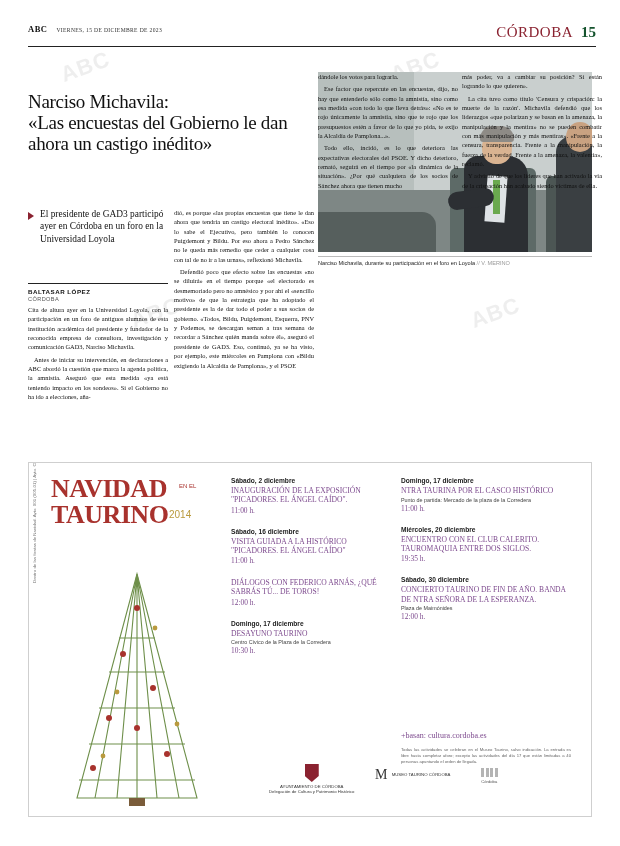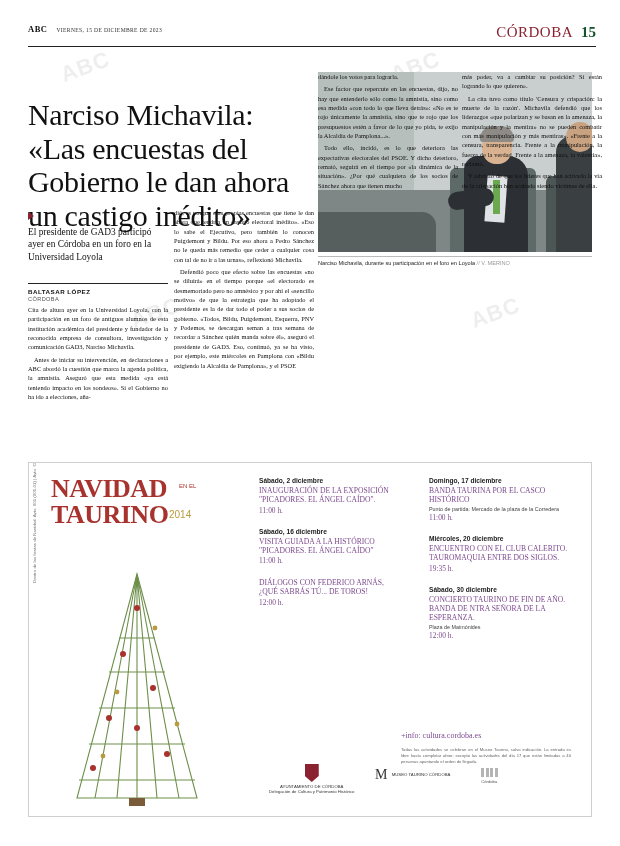--- a/index.html
+++ b/index.html
@@ -53,21 +53,21 @@
   }
   .rule-top {
     position: absolute; left: 28px; right: 24px; top: 46px;
     border-top: 0.8px solid #222;
   }
 
   
   .headline {
     position: absolute; left: 28px; top: 78px; width: 282px;
     font-family: "Liberation Serif", serif;
-    font-size: 30px; line-height: 1.12; font-weight: normal;
+    font-size: 19px; line-height: 1.12; font-weight: normal;
     letter-spacing: -0.3px;
   }
   .headline .l1 { display:block; }
   .headline .l2 { display:block; }
 
   
   .photo {
     position: absolute; left: 318px; top: 72px; width: 274px; height: 180px;
     background: linear-gradient(160deg,#cfd3d2 0%,#b9bfbe 40%,#8e9694 100%);
     overflow: hidden;
@@ -123,21 +123,21 @@
     position: absolute; left: 318px; top: 256px; width: 274px;
     font-family: "Liberation Sans", sans-serif;
     font-size: 5.6px; line-height: 1.4; color: #222;
     border-top: 0.6px solid #bbb; padding-top: 2.5px;
   }
   .photo-caption .credit { color:#999; }
 
   
   .lead {
     position: absolute; left: 28px; top: 208px; width: 140px;
-    display: flex; gap: 6px; flex-direction: column;
+    display: flex; gap: 6px;
   }
   .lead-tri {
     width: 0; height: 0; margin-top: 4px;
     border-left: 6px solid #8a2230;
     border-top: 4px solid transparent;
     border-bottom: 4px solid transparent;
     flex: 0 0 auto;
   }
   .lead-text {
     font-family: "Liberation Serif", serif;
@@ -214,21 +214,21 @@
     position: absolute; left: 28px; top: 105px; width: 160px; height: 240px;
   }
   .tree svg { display:block; }
 
   .ad-col {
     position: absolute; top: 14px;
     font-family: "Liberation Sans", sans-serif;
   }
   #ad-col-1 { left: 202px; width: 158px; }
   #ad-col-2 { left: 372px; width: 170px; }
-  .ev { margin-bottom: 13px; margin-left: 28px; }
+  .ev { margin-bottom: 13px; }
   .ev .date {
     font-family: "Liberation Sans", sans-serif;
     font-size: 6.6px; font-weight: bold; color: #1b1b1b; margin-bottom: 2px;
   }
   .ev .title {
     font-family: "Liberation Serif", serif;
     font-size: 7.6px; line-height: 1.22; color: #7d4a8e;
   }
   .ev .place {
     font-family: "Liberation Sans", sans-serif;
@@ -405,43 +405,49 @@
       </div>
       <div class="ev">
         <div class="date">Sábado, 16 diciembre</div>
         <div class="title">VISITA GUIADA A LA HISTÓRICO "PICADORES. EL ÁNGEL CAÍDO"</div>
         <div class="time">11:00 h.</div>
       </div>
       <div class="ev">
         <div class="title">DIÁLOGOS CON FEDERICO ARNÁS, ¿QUÉ SABRÁS TÚ... DE TOROS!</div>
         <div class="time">12:00 h.</div>
       </div>
+      <div class="ev">
+        <div class="date">Domingo, 17 diciembre</div>
+        <div class="title">DESAYUNO TAURINO</div>
+        <div class="place">Centro Cívico de la Plaza de la Corredera</div>
+        <div class="time">10:30 h.</div>
+      </div>
     </div>
 
     <div class="ad-col" id="ad-col-2">
       <div class="ev">
         <div class="date">Domingo, 17 diciembre</div>
-        <div class="title">BANDA TAURINA POR EL CASCO HISTÓRICO</div>
+        <div class="title">NTRA TAURINA POR EL CASCO HISTÓRICO</div>
         <div class="place">Punto de partida: Mercado de la plaza de la Corredera</div>
         <div class="time">11:00 h.</div>
       </div>
       <div class="ev">
         <div class="date">Miércoles, 20 diciembre</div>
         <div class="title">ENCUENTRO CON EL CLUB CALERITO. TAUROMAQUIA ENTRE DOS SIGLOS.</div>
         <div class="time">19:35 h.</div>
       </div>
       <div class="ev">
         <div class="date">Sábado, 30 diciembre</div>
         <div class="title">CONCIERTO TAURINO DE FIN DE AÑO. BANDA DE NTRA SEÑORA DE LA ESPERANZA.</div>
         <div class="place">Plaza de Maimónides</div>
         <div class="time">12:00 h.</div>
       </div>
     </div>
 
-    <div class="ad-info">+info: cultura.cordoba.es</div>
+    <div class="ad-info">+basan: cultura.cordoba.es</div>
     <div class="ad-legal">Todas las actividades se celebran en el Museo Taurino, salvo indicación. La entrada es libre hasta completar aforo; excepto las actividades del día 17 que están limitadas a 40 personas apuntando el orden de llegada.</div>
 
     <div class="ad-foot">
       <div class="city-logo">
         <div class="crest"></div>
         <div>AYUNTAMIENTO DE CÓRDOBA</div>
         <div>Delegación de Cultura y Patrimonio Histórico</div>
       </div>
       <div class="museo">
         <span class="m">M</span>

